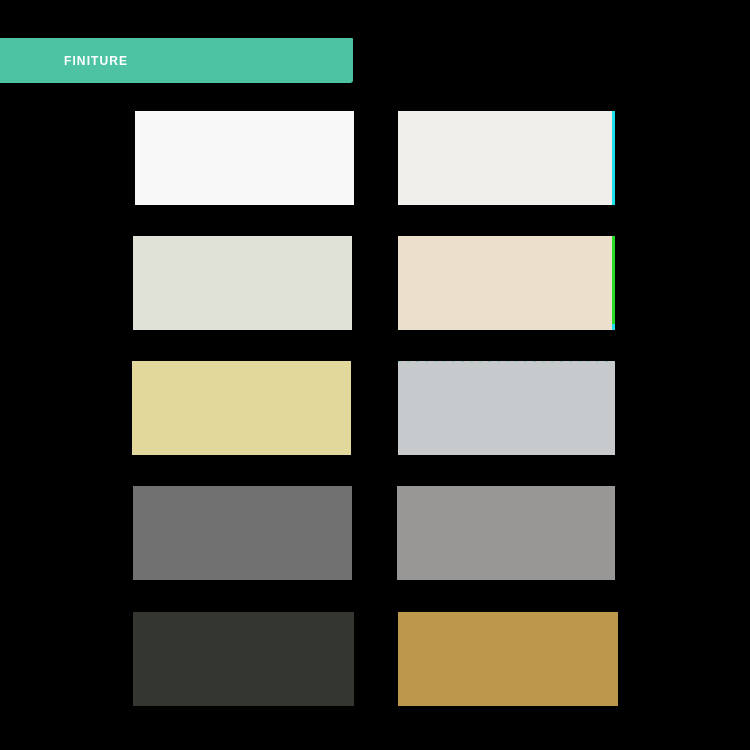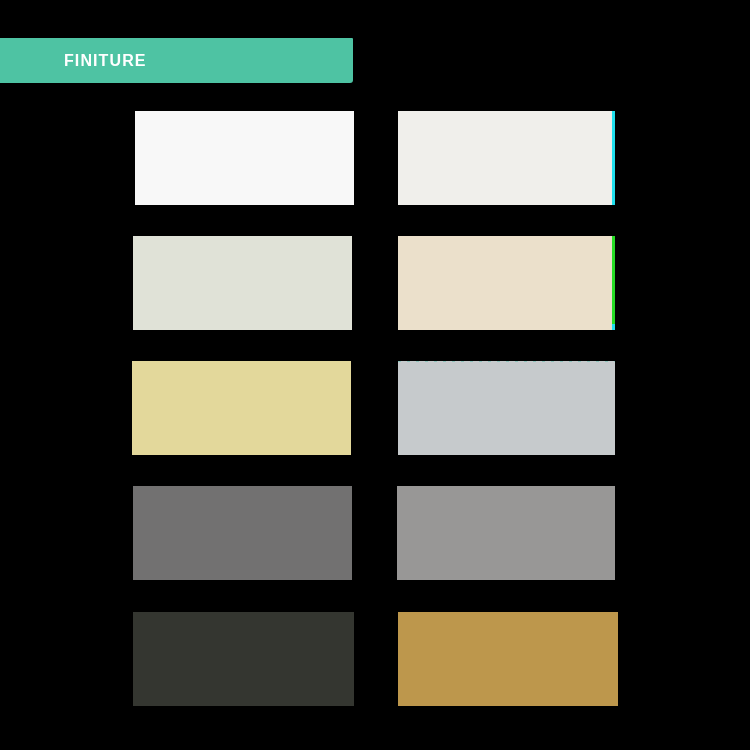--- a/index.html
+++ b/index.html
@@ -28,21 +28,21 @@
     background: #4ec3a3;
     border-bottom-right-radius: 3px;
     border-top-right-radius: 1px;
     display: flex;
     align-items: center;
     box-sizing: border-box;
     padding-left: 64px;
   }
   #header-title {
     color: #ffffff;
-    font-size: 16px;
+    font-size: 12px;
     font-weight: bold;
     letter-spacing: 1.1px;
     line-height: 1;
     font-family: "Liberation Sans", sans-serif;
     white-space: nowrap;
   }
   
   .swatch {
     position: absolute;
     box-sizing: border-box;

